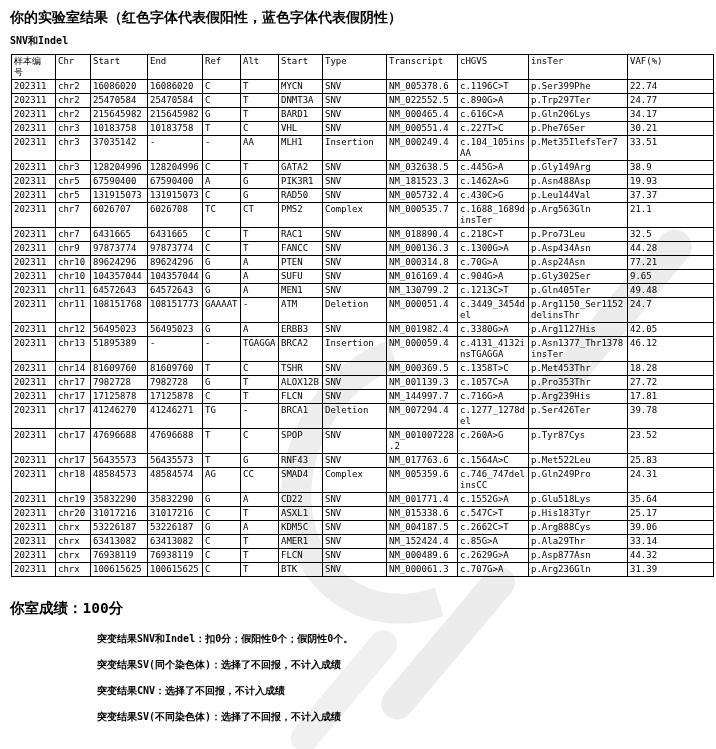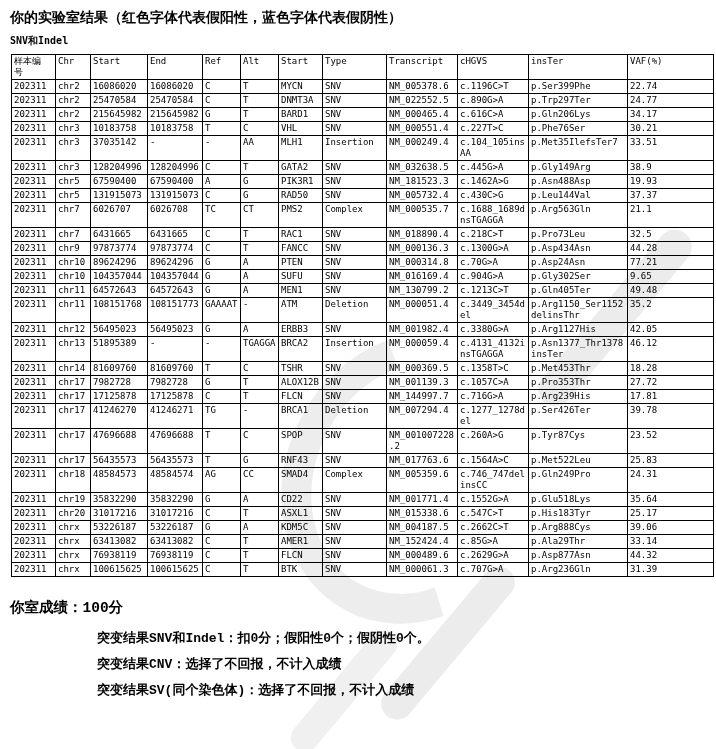--- a/index.html
+++ b/index.html
@@ -34,24 +34,24 @@
     width:702px;margin-left:11px;
     border:1px solid #3b82f6;position:relative;background:transparent;
   }
   table.results th, table.results td{
     border:1px solid #000;
     font-size:9px;line-height:11px;font-weight:normal;
     padding:1px 2px;vertical-align:top;text-align:left;
     white-space:pre-wrap;word-break:break-all;overflow:hidden;
     background:transparent;
   }
-  .summary{margin:22px 0 16px 10px;position:relative;font-family:Liberation Mono, monospace;}
+  .summary{margin:22px 0 16px 10px;position:relative;}
   .score{font-size:14.5px;font-weight:bold;line-height:19px;}
   .details{margin:8px 0 0 87px;}
-  .detail-line{font-size:13px;font-weight:bold;line-height:26px;white-space:pre;}
+  .detail-line{font-size:10px;font-weight:bold;line-height:26px;white-space:pre;}
 </style>
 </head>
 <body>
 
 <div class="page">
 
   <div class="watermark">
     <div class="wm-stripe wm-s1"></div>
     <div class="wm-arc"></div>
     <div class="wm-stripe wm-s2"></div>
@@ -212,21 +212,21 @@
           <td>202311</td>
           <td>chr7</td>
           <td>6026707</td>
           <td>6026708</td>
           <td>TC</td>
           <td>CT</td>
           <td>PMS2</td>
           <td>Complex</td>
           <td>NM_000535.7</td>
           <td>c.1688_1689d
-nsTGAGGA</td>
+insTer</td>
           <td>p.Arg563Gln</td>
           <td>21.1</td>
         </tr>
         <tr>
           <td>202311</td>
           <td>chr7</td>
           <td>6431665</td>
           <td>6431665</td>
           <td>C</td>
           <td>T</td>
@@ -300,21 +300,21 @@
           <td>108151773</td>
           <td>GAAAAT</td>
           <td>-</td>
           <td>ATM</td>
           <td>Deletion</td>
           <td>NM_000051.4</td>
           <td>c.3449_3454d
 el</td>
           <td>p.Arg1150_Ser1152
 delinsThr</td>
-          <td>35.2</td>
+          <td>24.7</td>
         </tr>
         <tr>
           <td>202311</td>
           <td>chr12</td>
           <td>56495023</td>
           <td>56495023</td>
           <td>G</td>
           <td>A</td>
           <td>ERBB3</td>
           <td>SNV</td>
@@ -524,18 +524,19 @@
           <td>p.Arg236Gln</td>
           <td>31.39</td>
         </tr>
       </tbody>
   </table>
 
   <div class="summary">
     <div class="score">你室成绩：100分</div>
     <div class="details">
         <div class="detail-line">突变结果SNV和Indel：扣0分；假阳性0个；假阴性0个。</div>
+        <div class="detail-line">突变结果SV(同个染色体)：选择了不回报，不计入成绩</div>
         <div class="detail-line">突变结果CNV：选择了不回报，不计入成绩</div>
-        <div class="detail-line">突变结果SV(同个染色体)：选择了不回报，不计入成绩</div>
+        <div class="detail-line">突变结果SV(不同染色体)：选择了不回报，不计入成绩</div>
       </div>
   </div>
 
 </div>
 
 </body></html>

